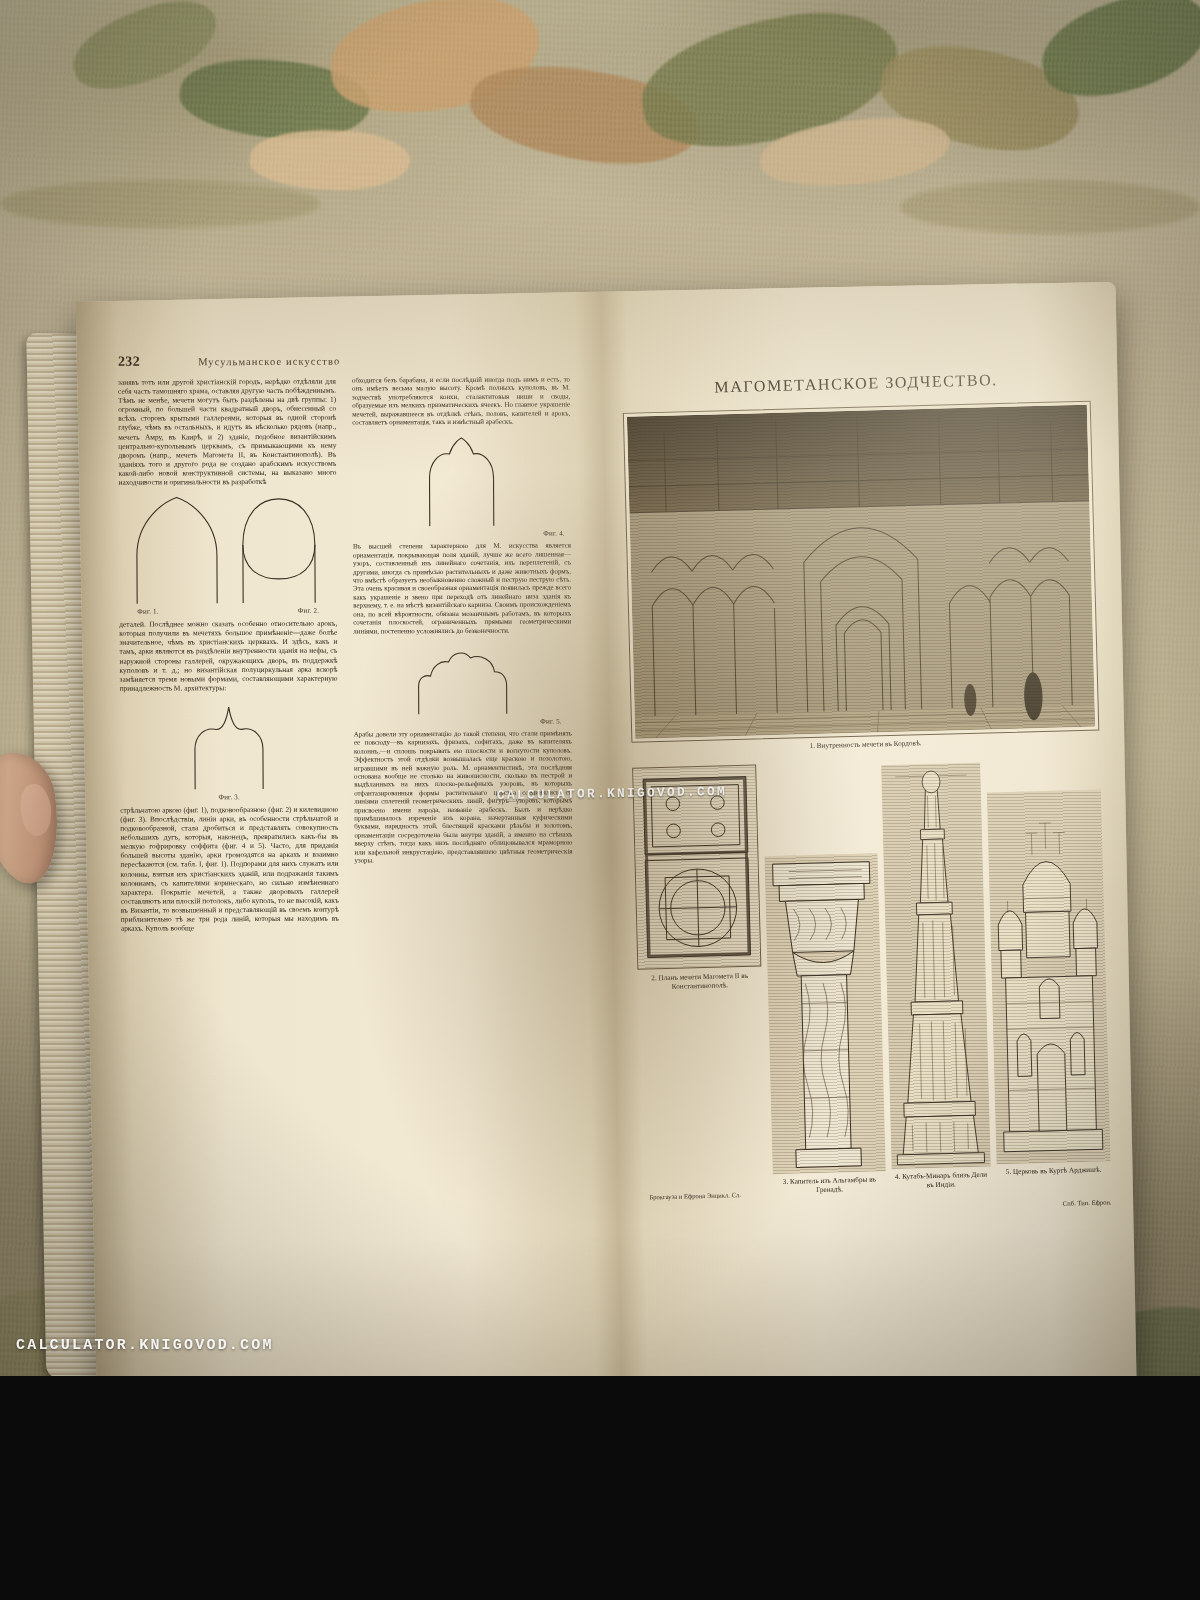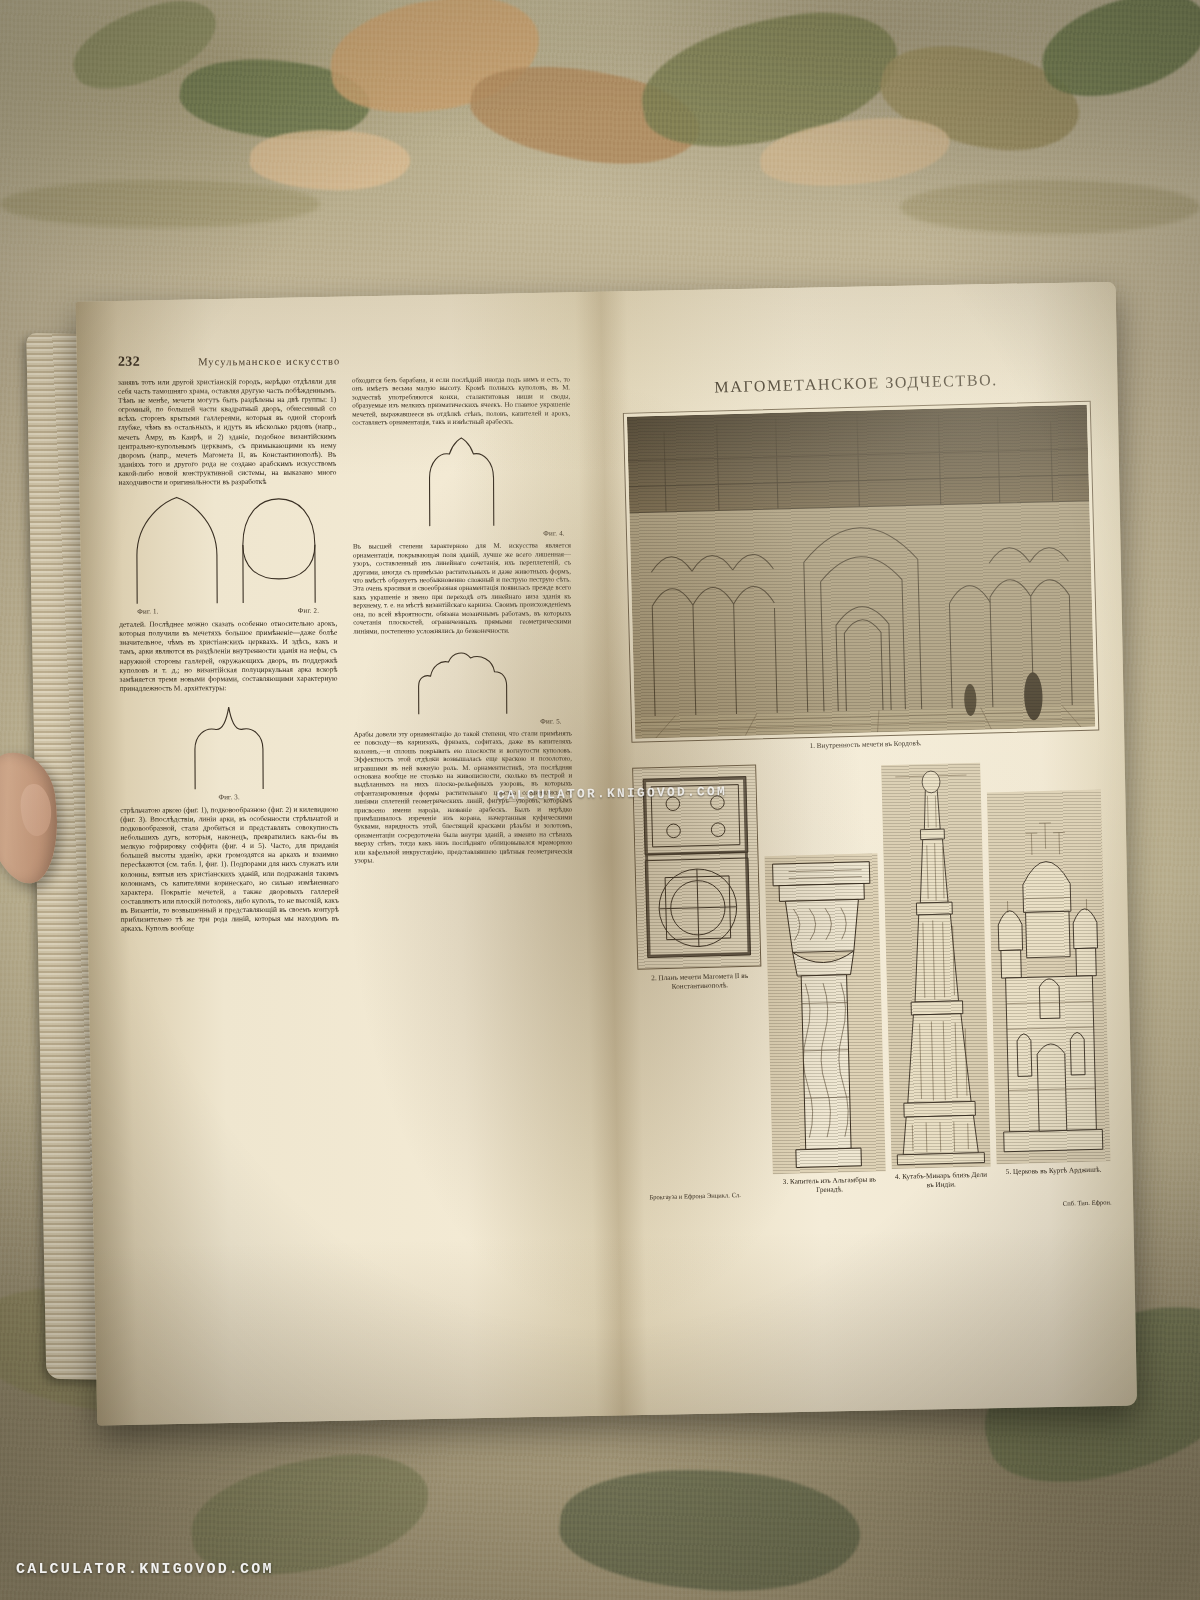--- a/index.html
+++ b/index.html
@@ -9,21 +9,21 @@
   }
   body {
     width: 1200px;
     height: 1600px;
     overflow: hidden;
     font-family: "Liberation Serif", serif;
   }
   #scene {
     position: relative;
     width: 1200px;
-    height: 1600px;
+    height: 1376px;
     overflow: hidden;
     background:
       radial-gradient(ellipse 1400px 900px at 55% 12%, #cfc7a8 0%, #b9ae8b 45%, #a59a78 100%),
       #b0a382;
   }
 
   
   .carpet {
     position: absolute;
     inset: 0;

